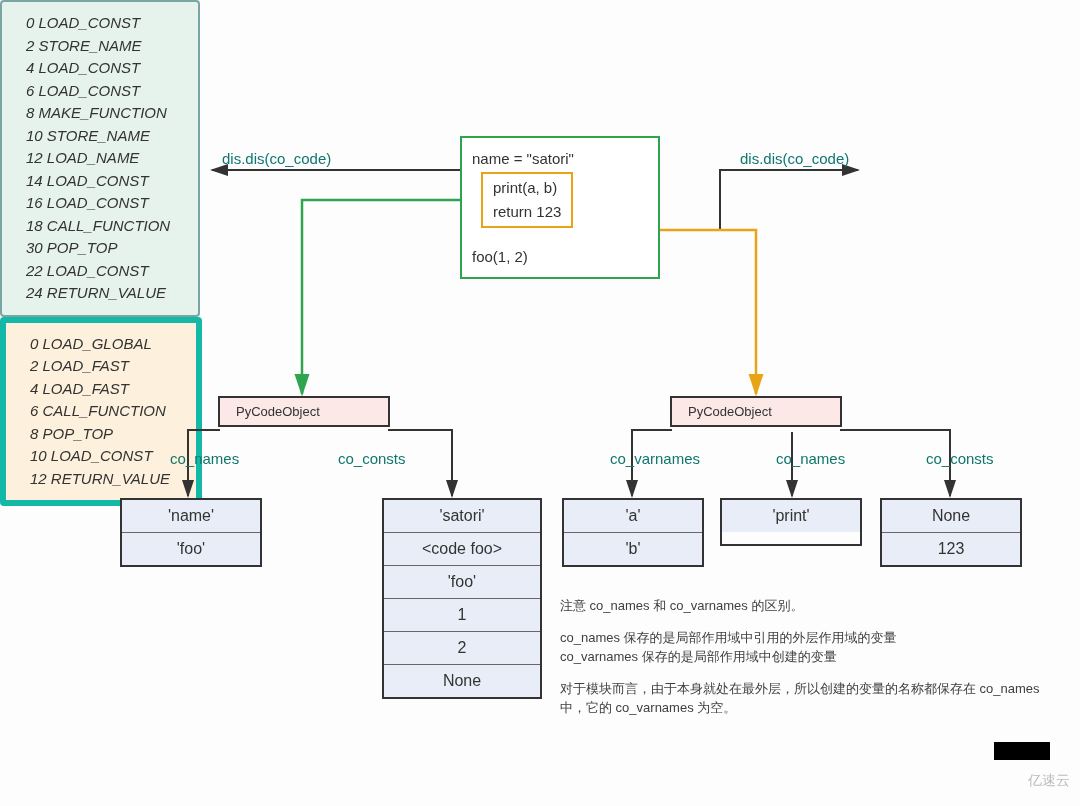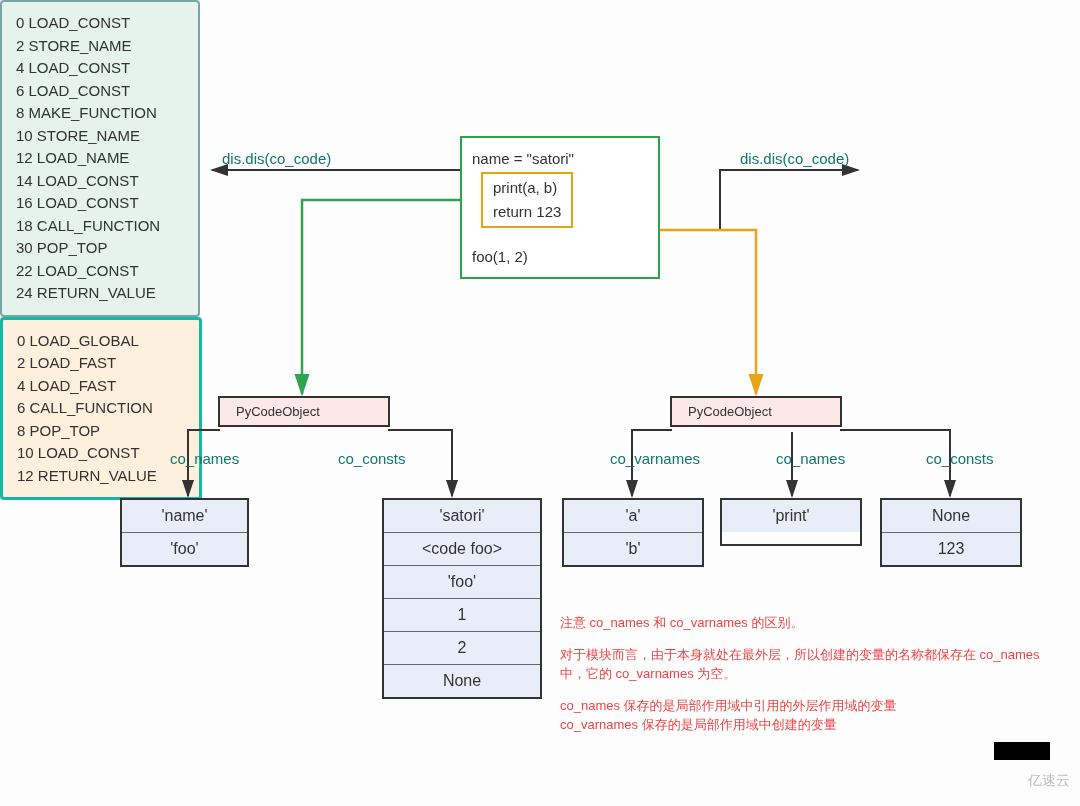--- a/index.html
+++ b/index.html
@@ -19,38 +19,39 @@
     }
     
     .box {
       position: absolute;
       border: 2px solid #333;
       background: #fff;
     }
     
     .opcode-box {
       border: 2px solid #7aa5a5;
-      padding: 10px 14px;
+      padding: 10px 24px;
       line-height: 1.5;
+      font-style: italic;
     }
     
     .opcode-box.left {
       left: 8px;
       top: 28px;
       width: 200px;
       background: #e6f2ec;
       border-radius: 4px;
     }
     
     .opcode-box.right {
       left: 860px;
       top: 78px;
       width: 202px;
       background: #fdf0dc;
-      border: 3px solid #14b8a6;
+      border: 6px solid #14b8a6;
       border-radius: 4px;
     }
     
     .op-line {
       white-space: nowrap;
     }
     
     .source-box {
       left: 460px;
       top: 136px;
@@ -99,21 +100,21 @@
       padding: 7px 0;
       text-align: center;
       background: #e8edf7;
       font-size: 16px;
     }
     
     .table-box .cell:last-child {
       border-bottom: none;
     }
     
-    .t-names-left { left: 120px; top: 498px; width: 129px; }
+    .t-names-left { left: 120px; top: 498px; width: 142px; }
     .t-consts-left { left: 382px; top: 498px; width: 160px; }
     .t-varnames { left: 562px; top: 498px; width: 142px; }
     .t-names-right { left: 720px; top: 498px; width: 142px; height: 48px; }
     .t-consts-right { left: 880px; top: 498px; width: 142px; }
     
     .arrow-label {
       position: absolute;
       color: #0f766e;
       font-size: 15px;
     }
@@ -122,24 +123,24 @@
     .lbl-dis-right { left: 740px; top: 150px; }
     .lbl-conames-left { left: 170px; top: 450px; }
     .lbl-coconsts-left { left: 338px; top: 450px; }
     .lbl-covarnames { left: 610px; top: 450px; }
     .lbl-conames-right { left: 776px; top: 450px; }
     .lbl-coconsts-right { left: 926px; top: 450px; }
     
     .notes {
       position: absolute;
       left: 560px;
-      top: 613px;
+      top: 596px;
       width: 480px;
       font-size: 13px;
-      color: #ef4444;
+      color: #404040;
       font-family: "Microsoft YaHei", sans-serif;
       line-height: 1.5;
     }
     
     .notes p {
       margin-bottom: 12px;
     }
     
     .watermark {
       position: absolute;
@@ -270,19 +271,19 @@
   <div class="cell">'print'</div>
 </div>
 
 <div class="table-box t-consts-right">
   <div class="cell">None</div>
   <div class="cell">123</div>
 </div>
 
 <div class="notes">
   <p>注意 co_names 和 co_varnames 的区别。</p>
-  <p>对于模块而言，由于本身就处在最外层，所以创建的变量的名称都保存在 co_names 中，它的 co_varnames 为空。</p>
   <p style="white-space:pre-line">co_names 保存的是局部作用域中引用的外层作用域的变量
 co_varnames 保存的是局部作用域中创建的变量</p>
+  <p>对于模块而言，由于本身就处在最外层，所以创建的变量的名称都保存在 co_names 中，它的 co_varnames 为空。</p>
 </div>
 
 <div class="black-bar"></div>
 <div class="watermark">亿速云</div>
 
 </body></html>

